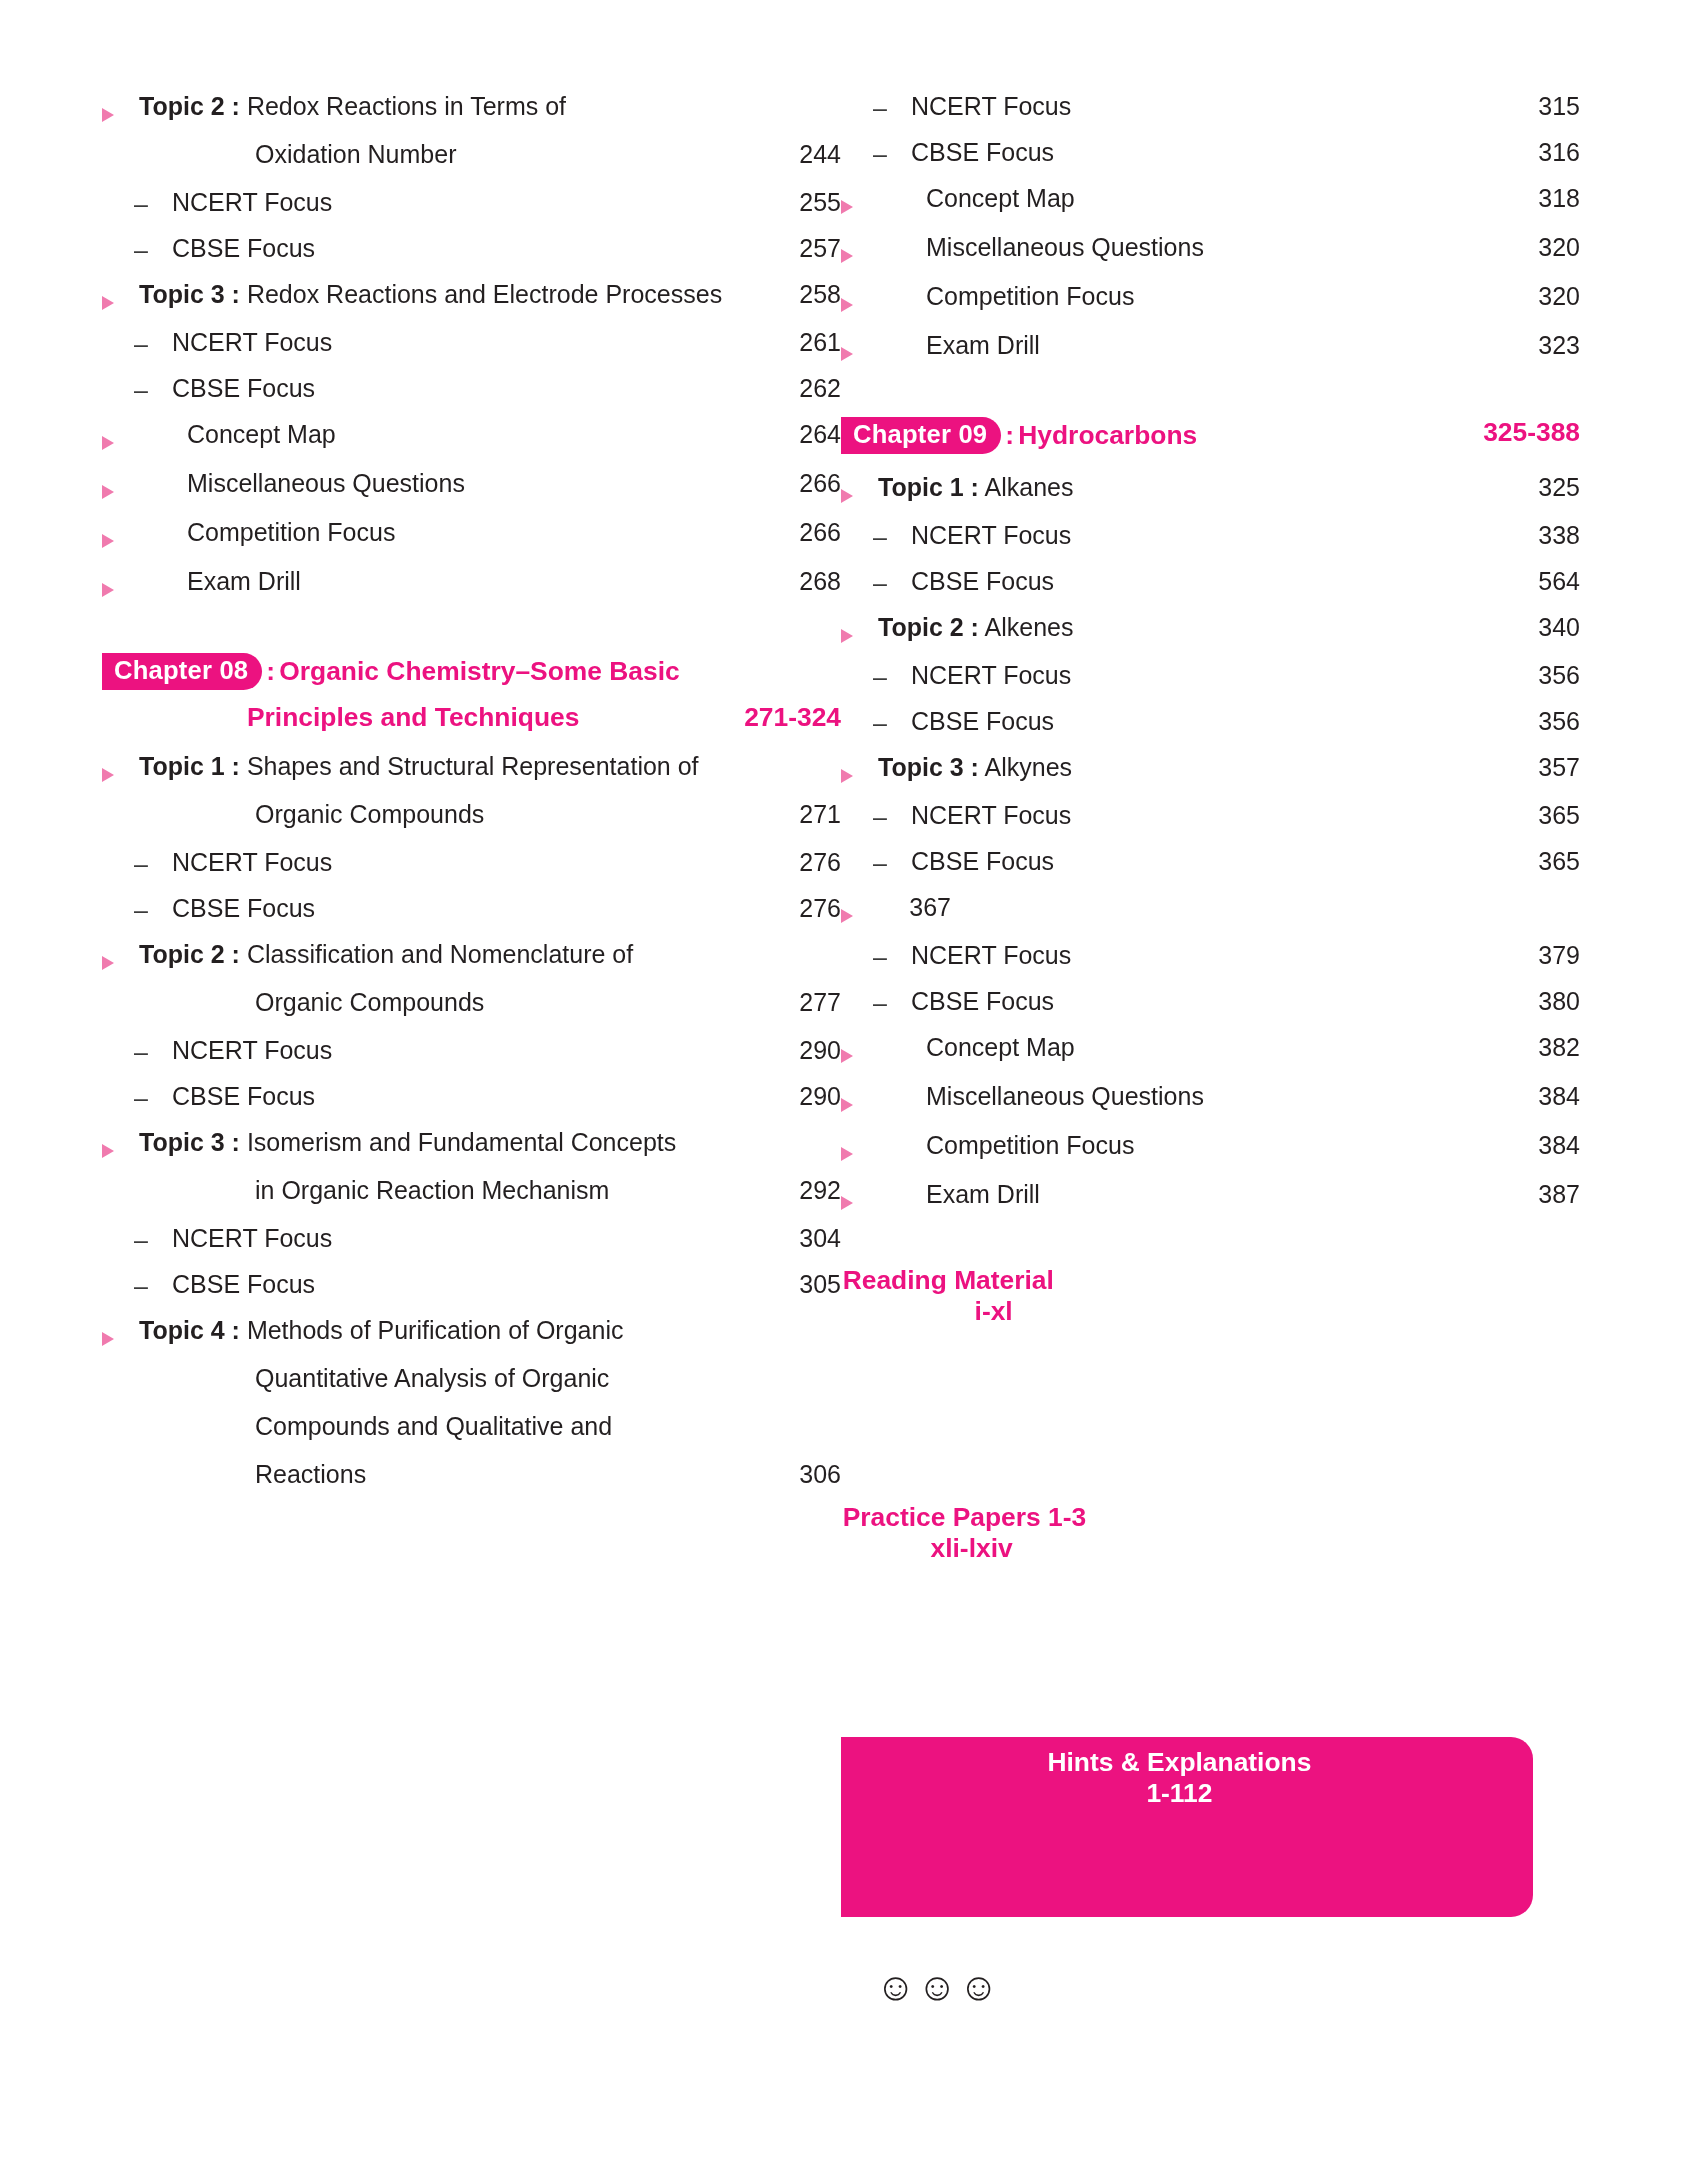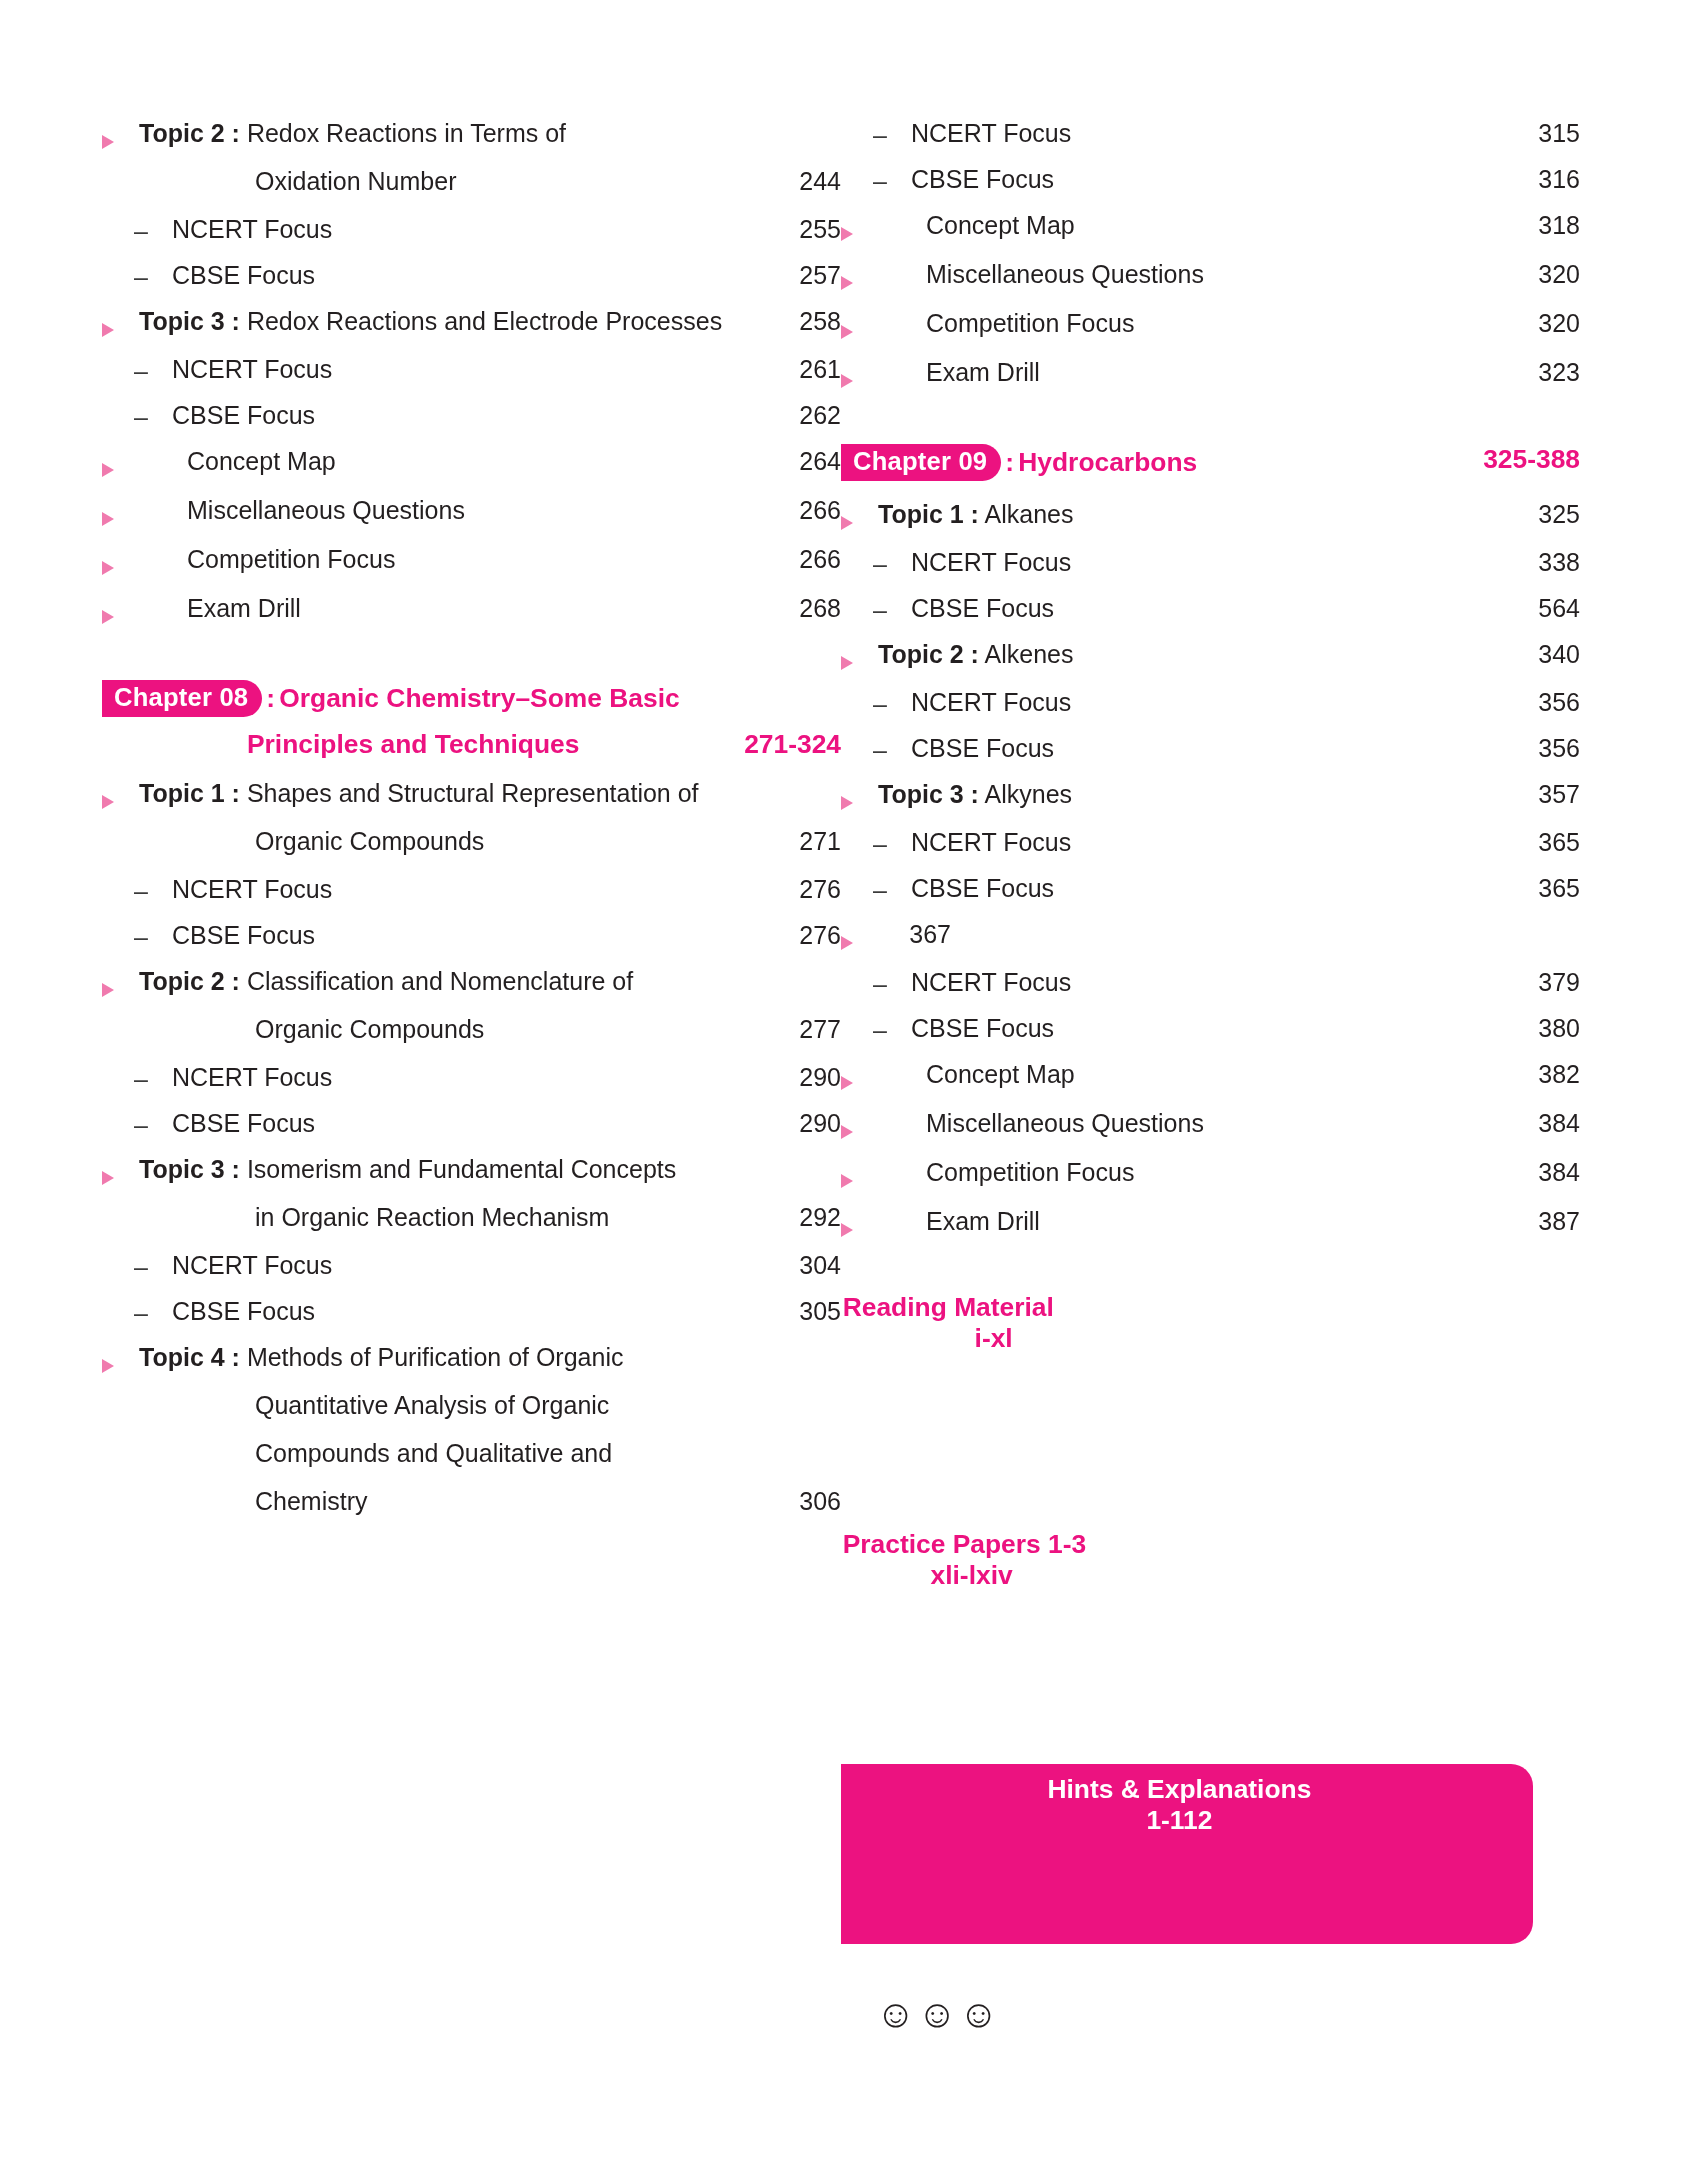--- a/index.html
+++ b/index.html
@@ -14,21 +14,21 @@
     color: #231f20;
     position: relative;
     overflow: hidden;
   }
   .page {
     position: absolute;
     left: 0; top: 0;
     width: 1684px;
     height: 1726px;
     box-sizing: border-box;
-    padding: 119px 102px 0 102px;
+    padding: 92px 102px 0 102px;
   }
   .columns {
     display: flex;
     align-items: flex-start;
     gap: 0px;
   }
   .col {
     width: 739px;
     flex: 0 0 739px;
   }
@@ -348,21 +348,21 @@
             <div class="label">Quantitative Analysis of Organic</div>
             <div class="pgno"></div>
           </div>
           <div class="cont">
             <div class="pad"></div>
             <div class="label">Compounds and Qualitative and</div>
             <div class="pgno"></div>
           </div>
           <div class="cont">
             <div class="pad"></div>
-            <div class="label">Chemistry</div>
+            <div class="label">Reactions</div>
             <div class="pgno">306</div>
           </div>
         </div>
     </div>
 
     <div class="col col-right">
       <div id="right-cont-list">
           <div class="row sub">
             <div class="marker-indent"><span class="dash">–</span></div>
             <div class="label">NCERT Focus</div>

